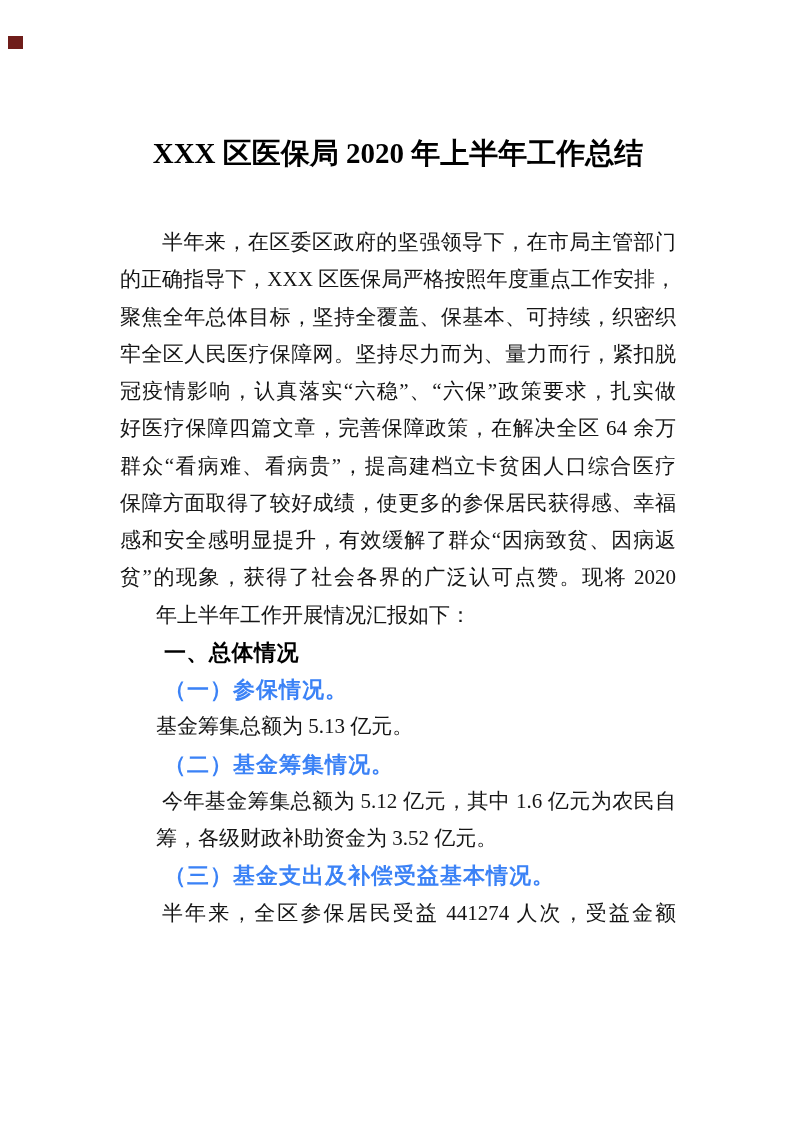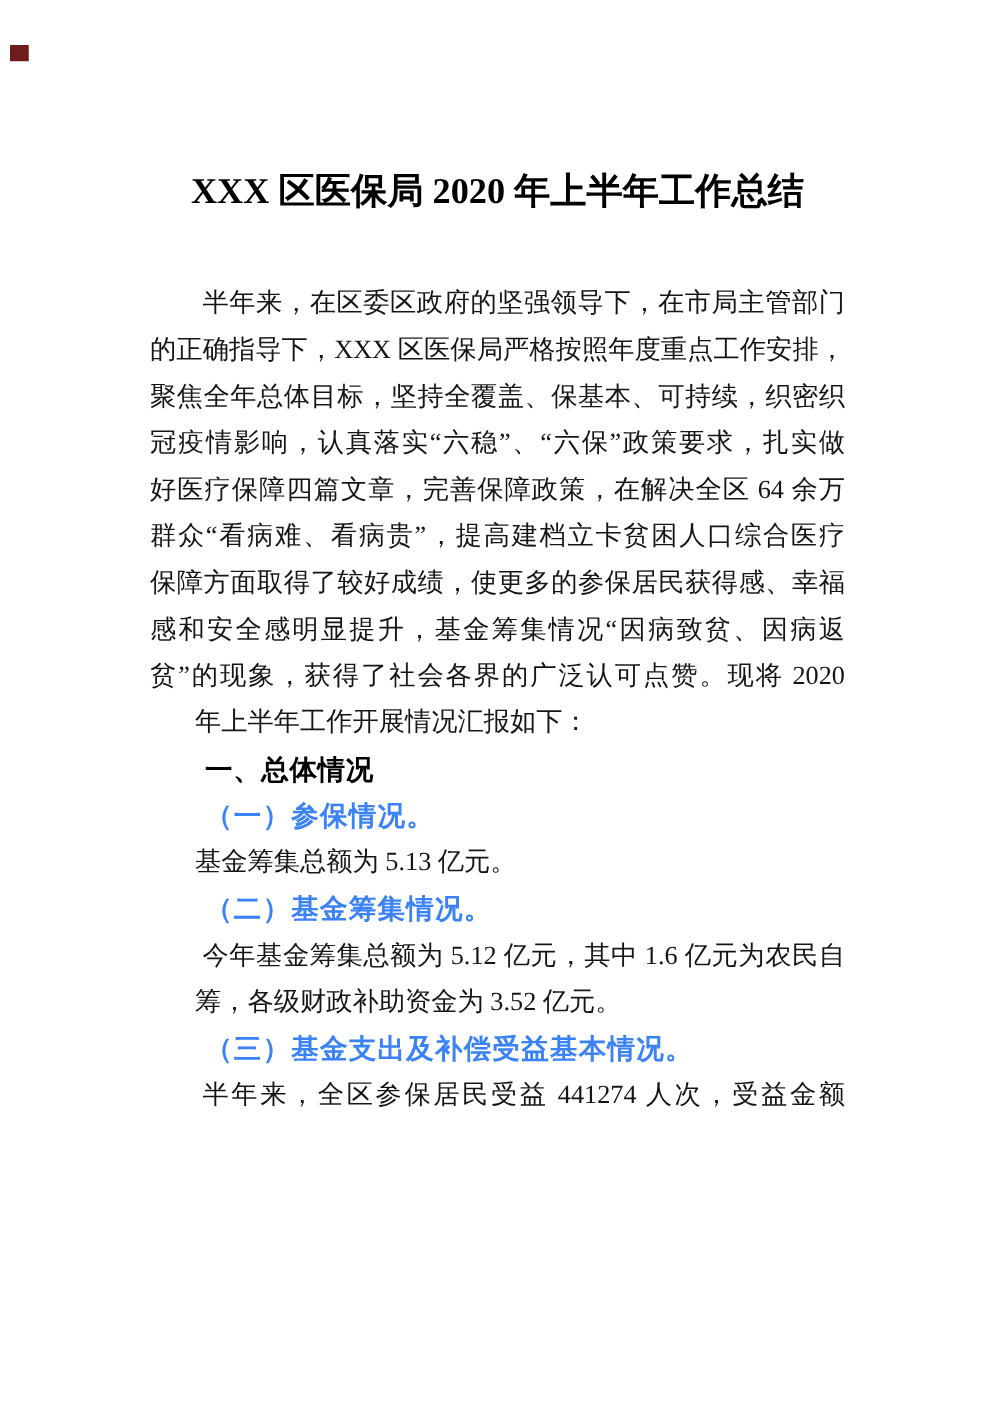--- a/index.html
+++ b/index.html
@@ -85,25 +85,26 @@
   <div class="content">
 
     <div class="doc-title">XXX 区医保局 2020 年上半年工作总结</div>
 
     <div class="body-text">
 
       <div>
         <div class="line indent">半年来，在区委区政府的坚强领导下，在市局主管部门</div>
         <div class="line">的正确指导下，XXX 区医保局严格按照年度重点工作安排，</div>
         <div class="line">聚焦全年总体目标，坚持全覆盖、保基本、可持续，织密织</div>
+        <div class="line">牢全区人民医疗保障网。坚持尽力而为、量力而行，紧扣脱</div>
         <div class="line">冠疫情影响，认真落实“六稳”、“六保”政策要求，扎实做</div>
         <div class="line">好医疗保障四篇文章，完善保障政策，在解决全区 64 余万</div>
         <div class="line">群众“看病难、看病贵”，提高建档立卡贫困人口综合医疗</div>
         <div class="line">保障方面取得了较好成绩，使更多的参保居民获得感、幸福</div>
-        <div class="line">感和安全感明显提升，基金筹集情况“因病致贫、因病返</div>
+        <div class="line">感和安全感明显提升，有效缓解了群众“因病致贫、因病返</div>
         <div class="line">贫”的现象，获得了社会各界的广泛认可点赞。现将 2020</div>
         <div class="line no-fill">年上半年工作开展情况汇报如下：</div>
       </div>
 
       <div class="heading-1">一、总体情况</div>
 
       <div class="heading-2">（一）参保情况。</div>
       <div>
         <div class="line no-fill">基金筹集总额为 5.13 亿元。</div>
       </div>

